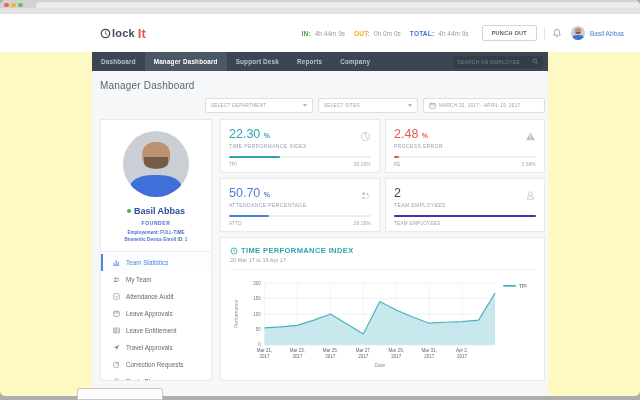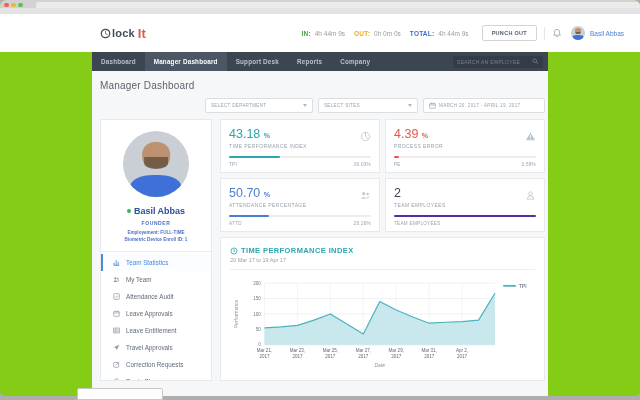--- a/index.html
+++ b/index.html
@@ -1,19 +1,19 @@
 <!DOCTYPE html>
 <html><head>
 <meta charset="utf-8">
 <style>
   * { margin:0; padding:0; box-sizing:border-box; }
   html,body { width:640px; height:400px; overflow:hidden; }
   body { background:#aeaeae; font-family:"Liberation Sans", sans-serif; position:relative; }
 
-  .window { position:absolute; left:0; top:0; width:640px; height:396px; background:#84cc16;
+  .window { position:absolute; left:0; top:0; width:640px; height:396px; background:#fef9c3;
             border-radius:6px 6px 5px 5px; overflow:hidden; }
 
   
   .chrome { position:relative; height:14px; background:#d2d2d2; }
   .traffic { position:absolute; left:4px; top:2.5px; display:flex; gap:2.5px; }
   .dot { width:4.5px; height:4.5px; border-radius:50%; }
   .dot.r { background:#f25f58; } .dot.y { background:#f5b52e; } .dot.g { background:#58c546; }
   .chrome-tab { position:absolute; left:36px; right:0; top:1.5px; height:6.5px; background:#ebebeb; border-radius:3px 3px 0 0; }
   .chrome-toolbar { position:absolute; left:0; right:0; top:8px; height:6px; background:#e3e3e3; }
 
@@ -278,39 +278,39 @@
                 <circle cx="5" cy="3.8" r="1" fill="currentColor"></circle>
               </svg>
             <span>Route Planner</span>
           </div>
         </div>
       </aside>
 
       <section class="main">
         <div class="card-grid">
           <div class="stat-card">
-            <div class="s-val" style="color: rgb(43, 166, 175);"><span>43.18</span> <span class="unit">%</span></div>
+            <div class="s-val" style="color: rgb(43, 166, 175);"><span>22.30</span> <span class="unit">%</span></div>
             <div class="s-lbl">TIME PERFORMANCE INDEX</div>
             <span class="s-icon">
               <svg viewBox="0 0 12 12" width="11" height="11">
                   <circle cx="6" cy="6" r="4.5" fill="none" stroke="currentColor" stroke-width="1"></circle>
                   <path d="M6 6V1.5M6 6l3 3" fill="none" stroke="currentColor" stroke-width="1"></path>
                 </svg>
             </span>
             <div class="s-track">
                 <div class="s-bar" style="width: 36.03%; background: rgb(43, 166, 175);"></div>
               </div>
             <div class="s-foot">
               <span>TPI</span>
               <span>36.03%</span>
             </div>
           </div>
 
           <div class="stat-card">
-            <div class="s-val" style="color: rgb(228, 88, 74);"><span>4.39</span> <span class="unit">%</span></div>
+            <div class="s-val" style="color: rgb(228, 88, 74);"><span>2.48</span> <span class="unit">%</span></div>
             <div class="s-lbl">PROCESS ERROR</div>
             <span class="s-icon" style="color:#b9c3d2">
               <svg viewBox="0 0 12 12" width="11" height="11">
                   <path d="M6 1.5 11 10H1z" fill="currentColor"></path>
                   <path d="M6 4.5v2.7M6 8.6v.9" stroke="#fff" stroke-width="1"></path>
                 </svg>
             </span>
             <div class="s-track">
                 <div class="s-bar" style="width: 3.58%; background: rgb(228, 88, 74);"></div>
               </div>

